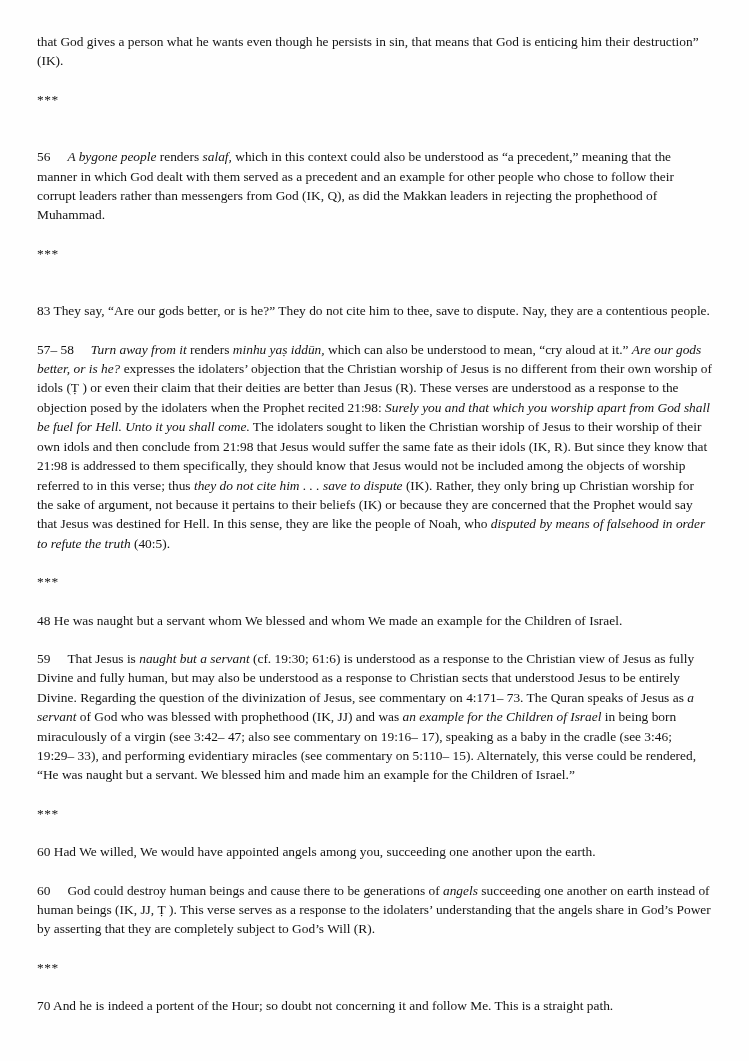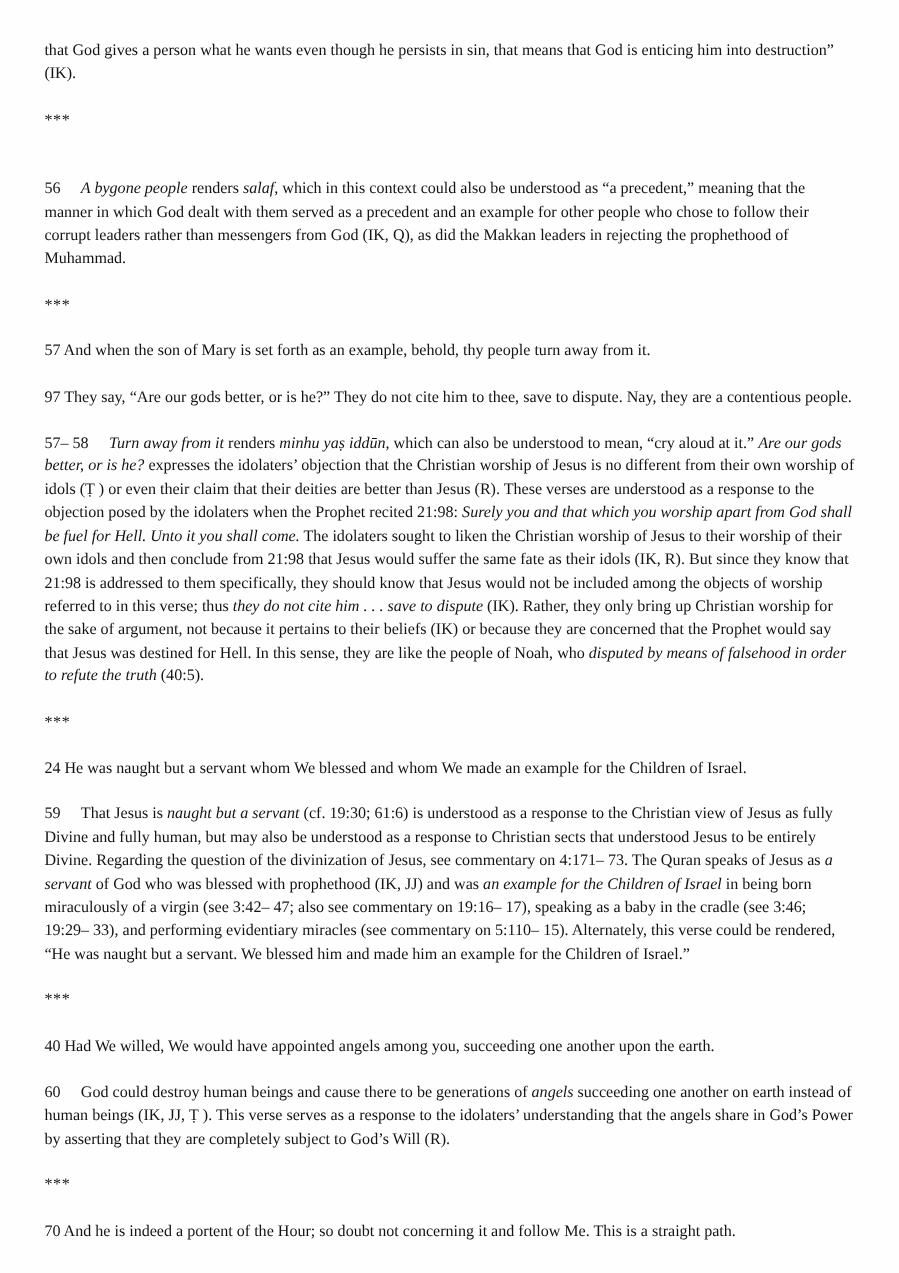--- a/index.html
+++ b/index.html
@@ -43,44 +43,43 @@
   }
   .spacer-para { height: 19px; }
   .spacer-sep  { height: 19px; }
   i, em { }
 </style>
 </head>
 <body>
 
 <div id="page">
   <div id="content">
-      <p class="block verse">that God gives a person what he wants even though he persists in sin, that means that God is enticing him into destruction” (IK).</p>
+      <p class="block verse">that God gives a person what he wants even though he persists in sin, that means that God is enticing him their destruction” (IK).</p>
       <div class="spacer-para"></div>
       <p class="sep block">***</p>
       <div class="spacer-sep"></div>
       <div class="spacer-para"></div>
       <p class="block commentary"><span>56</span><span class="gap-md"></span><i>A bygone people</i><span> renders </span><i>salaf,</i><span> which in this context could also be understood as “a precedent,” meaning that the manner in which God dealt with them served as a precedent and an example for other people who chose to follow their corrupt leaders rather than messengers from God (IK, Q), as did the Makkan leaders in rejecting the prophethood of Muhammad.</span></p>
       <div class="spacer-para"></div>
       <p class="sep block">***</p>
       <div class="spacer-sep"></div>
-      <p class="block verse">57 And when the son of Mary is set forth as an example, behold, thy people turn away from it.</p>
       <div class="spacer-para"></div>
-      <p class="block verse">97 They say, “Are our gods better, or is he?” They do not cite him to thee, save to dispute. Nay, they are a contentious people.</p>
+      <p class="block verse">83 They say, “Are our gods better, or is he?” They do not cite him to thee, save to dispute. Nay, they are a contentious people.</p>
       <div class="spacer-para"></div>
       <p class="block commentary"><span>57– 58</span><span class="gap-md"></span><i>Turn away from it</i><span> renders </span><i>minhu yaṣ iddūn,</i><span> which can also be understood to mean, “cry aloud at it.” </span><i>Are our gods better, or is he?</i><span> expresses the idolaters’ objection that the Christian worship of Jesus is no different from their own worship of idols (Ṭ ) or even their claim that their deities are better than Jesus (R). These verses are understood as a response to the objection posed by the idolaters when the Prophet recited 21:98: </span><i>Surely you and that which you worship apart from God shall be fuel for Hell. Unto it you shall come.</i><span> The idolaters sought to liken the Christian worship of Jesus to their worship of their own idols and then conclude from 21:98 that Jesus would suffer the same fate as their idols (IK, R). But since they know that 21:98 is addressed to them specifically, they should know that Jesus would not be included among the objects of worship referred to in this verse; thus </span><i>they do not cite him . . . save to dispute</i><span> (IK). Rather, they only bring up Christian worship for the sake of argument, not because it pertains to their beliefs (IK) or because they are concerned that the Prophet would say that Jesus was destined for Hell. In this sense, they are like the people of Noah, who </span><i>disputed by means of falsehood in order to refute the truth</i><span> (40:5).</span></p>
       <div class="spacer-para"></div>
       <p class="sep block">***</p>
       <div class="spacer-sep"></div>
-      <p class="block verse">24 He was naught but a servant whom We blessed and whom We made an example for the Children of Israel.</p>
+      <p class="block verse">48 He was naught but a servant whom We blessed and whom We made an example for the Children of Israel.</p>
       <div class="spacer-para"></div>
       <p class="block commentary"><span>59</span><span class="gap-md"></span><span>That Jesus is </span><i>naught but a servant</i><span> (cf. 19:30; 61:6) is understood as a response to the Christian view of Jesus as fully Divine and fully human, but may also be understood as a response to Christian sects that understood Jesus to be entirely Divine. Regarding the question of the divinization of Jesus, see commentary on 4:171– 73. The Quran speaks of Jesus as </span><i>a servant</i><span> of God who was blessed with prophethood (IK, JJ) and was </span><i>an example for the Children of Israel</i><span> in being born miraculously of a virgin (see 3:42– 47; also see commentary on 19:16– 17), speaking as a baby in the cradle (see 3:46; 19:29– 33), and performing evidentiary miracles (see commentary on 5:110– 15). Alternately, this verse could be rendered, “He was naught but a servant. We blessed him and made him an example for the Children of Israel.”</span></p>
       <div class="spacer-para"></div>
       <p class="sep block">***</p>
       <div class="spacer-sep"></div>
-      <p class="block verse">40 Had We willed, We would have appointed angels among you, succeeding one another upon the earth.</p>
+      <p class="block verse">60 Had We willed, We would have appointed angels among you, succeeding one another upon the earth.</p>
       <div class="spacer-para"></div>
       <p class="block commentary"><span>60</span><span class="gap-md"></span><span>God could destroy human beings and cause there to be generations of </span><i>angels</i><span> succeeding one another on earth instead of human beings (IK, JJ, Ṭ ). This verse serves as a response to the idolaters’ understanding that the angels share in God’s Power by asserting that they are completely subject to God’s Will (R).</span></p>
       <div class="spacer-para"></div>
       <p class="sep block">***</p>
       <div class="spacer-sep"></div>
       <p class="block verse">70 And he is indeed a portent of the Hour; so doubt not concerning it and follow Me. This is a straight path.</p>
       <div class="spacer-para"></div>
     </div>
 </div>
 

